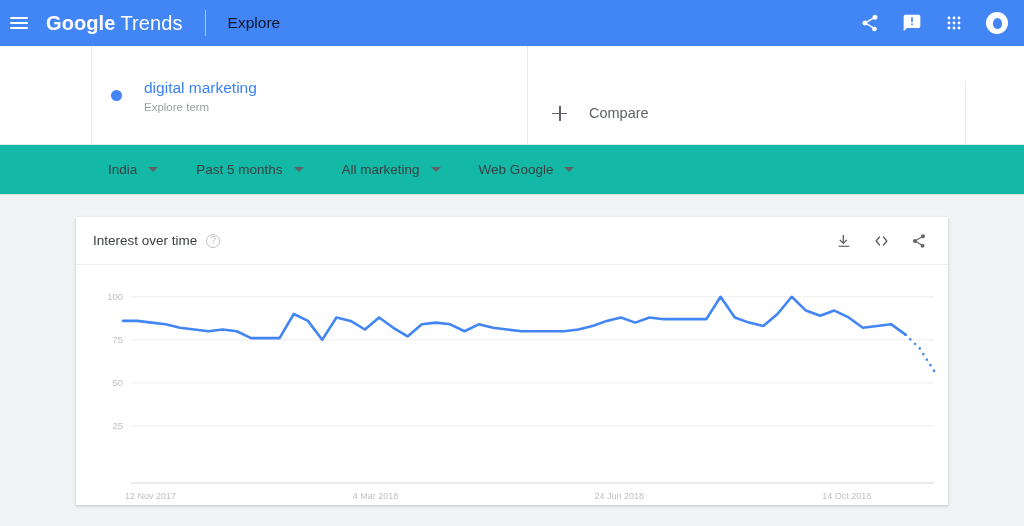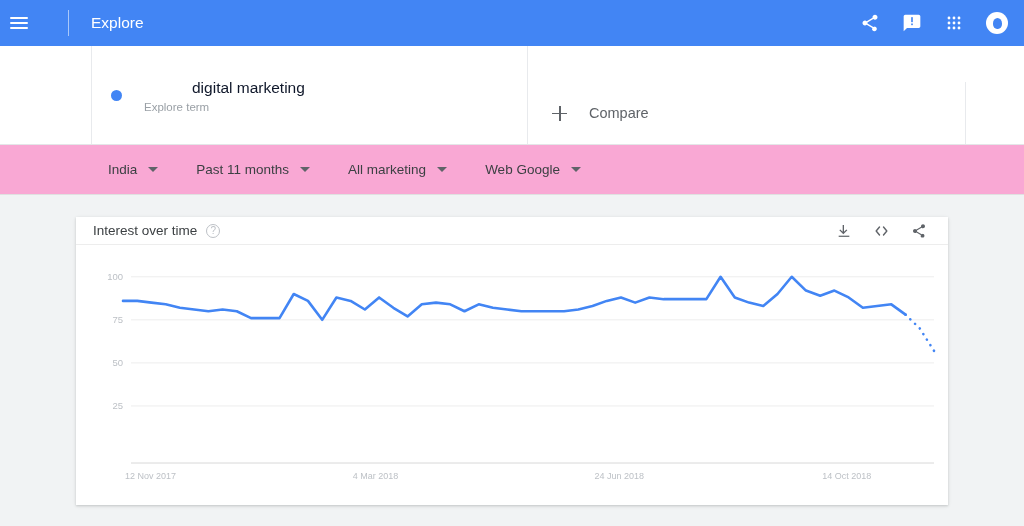--- a/index.html
+++ b/index.html
@@ -25,21 +25,21 @@
   .brand {
     color: #fff; font-size: 20px; letter-spacing: .1px;
     display: flex; align-items: baseline; gap: 5px;
   }
   .brand .g { font-weight: 700; }
   .brand .t { font-weight: 400; }
   .bar-divider {
     width: 1px; height: 26px; background: rgba(255,255,255,.55);
     margin: 0 22px;
   }
-  .explore { color: #ffffff; font-size: 15.5px; }
+  .explore { color: #0f172a; font-size: 15.5px; }
   .appbar-right {
     position: absolute; right: 8px; top: 0; height: 46px;
     display: flex; align-items: center; gap: 22px; padding-right: 8px;
   }
   .appbar-right .ic { cursor: pointer; display: flex; align-items: center; }
   .avatar {
     width: 22px; height: 22px; border-radius: 50%;
     background: #fff; display:flex; align-items:center; justify-content:center;
   }
   .avatar::after {
@@ -55,41 +55,41 @@
   .q-spacer { width: 92px; border-right: 1px solid #e8eaed; }
   .q-term {
     flex: 0 0 436px; border-right: 1px solid #e8eaed;
     display: flex; align-items: center; padding-left: 19px;
   }
   .dot {
     width: 11px; height: 11px; border-radius: 50%;
     background: #4285f4; margin-right: 22px; flex: 0 0 auto;
   }
   .term-text .term-main {
-    font-size: 15.5px; color: #0f172a; line-height: 20px; padding-bottom: 3px; margin-left: 48px;
+    font-size: 15.5px; color: #3b82f6; line-height: 20px; padding-bottom: 3px;
   }
   .term-text .term-sub { font-size: 11.5px; color: #9aa0a6; }
   .q-compare {
     flex: 1 1 auto; display: flex; align-items: center;
     padding-left: 24px; border-right: 1px solid #e8eaed; cursor: pointer; margin-top: 36px;
   }
   .plus {
     position: relative; width: 15px; height: 15px; margin-right: 22px; flex: 0 0 auto;
   }
   .plus::before, .plus::after {
     content:""; position:absolute; background:#5f6368;
   }
   .plus::before { left: 0; top: 7px; width: 15px; height: 1.6px; }
   .plus::after  { top: 0; left: 7px; height: 15px; width: 1.6px; }
   .compare-label { font-size: 14.5px; color: #5f6368; }
   .q-right { width: 58px; }
 
   
   .filter-row {
-    height: 50px; background: #f9a8d4;
+    height: 50px; background: #14b8a6;
     display: flex; align-items: center;
     border-bottom: 1px solid #e0e0e0;
     padding-left: 108px;
   }
   .filter {
     display: flex; align-items: center; cursor: pointer; color: #3c4043;
     font-size: 13.5px; margin-right: 38px;
   }
   .filter .caret {
     width: 0; height: 0; margin-left: 11px;
@@ -98,21 +98,21 @@
   }
 
   
   .page { padding: 22px 0 0 0; height: 327px; }
   .card {
     margin: 0 auto; width: 872px; background: #fff;
     box-shadow: 0 1px 2px rgba(60,64,67,.18), 0 1px 4px rgba(60,64,67,.10);
     height: 288px; position: relative;
   }
   .card-head {
-    height: 28px; display: flex; align-items: center;
+    height: 48px; display: flex; align-items: center;
     padding: 0 21px 0 17px; border-bottom: 1px solid #ededed;
   }
   .card-title { font-size: 13.5px; color: #3c4043; }
   .help {
     width: 14px; height: 14px; border-radius: 50%;
     border: 1.2px solid #bdc1c6; color: #bdc1c6;
     font-size: 10px; line-height: 12px; text-align: center;
     margin-left: 9px; cursor: pointer;
   }
   .card-actions {
@@ -138,20 +138,24 @@
   }
 </style>
 </head>
 <body>
 
 <div class="appbar">
   <div class="hamburger">
     <span></span>
       <span></span>
       <span></span>
+  </div>
+  <div class="brand">
+    <span class="g">Google</span>
+    <span class="t">Trends</span>
   </div>
   <div class="bar-divider"></div>
   <div class="explore">Explore</div>
 
   <div class="appbar-right">
     <span class="ic">
       <svg width="20" height="20" viewBox="0 0 24 24" fill="#fff">
         <path d="M18 16.08c-.76 0-1.44.3-1.96.77L8.91 12.7c.05-.23.09-.46.09-.7s-.04-.47-.09-.7l7.05-4.11c.54.5 1.25.81 2.04.81 1.66 0 3-1.34 3-3s-1.34-3-3-3-3 1.34-3 3c0 .24.04.47.09.7L8.04 9.81C7.5 9.31 6.79 9 6 9c-1.66 0-3 1.34-3 3s1.34 3 3 3c.79 0 1.5-.31 2.04-.81l7.12 4.16c-.05.21-.8.43-.8.65 0 1.61 1.31 2.92 2.92 2.92s2.92-1.31 2.92-2.92-1.31-2.92-2.92-2.92z"></path>
       </svg>
     </span>
@@ -199,21 +203,21 @@
 
   <div class="q-right"></div>
 </div>
 
 <div class="filter-row">
   <div class="filter">
     <span>India</span>
     <span class="caret"></span>
   </div>
   <div class="filter">
-    <span>Past 11 months</span>
+    <span>Past 5 months</span>
     <span class="caret"></span>
   </div>
   <div class="filter">
     <span>All marketing</span>
     <span class="caret"></span>
   </div>
   <div class="filter">
     <span>Web Google</span>
     <span class="caret"></span>
   </div>

